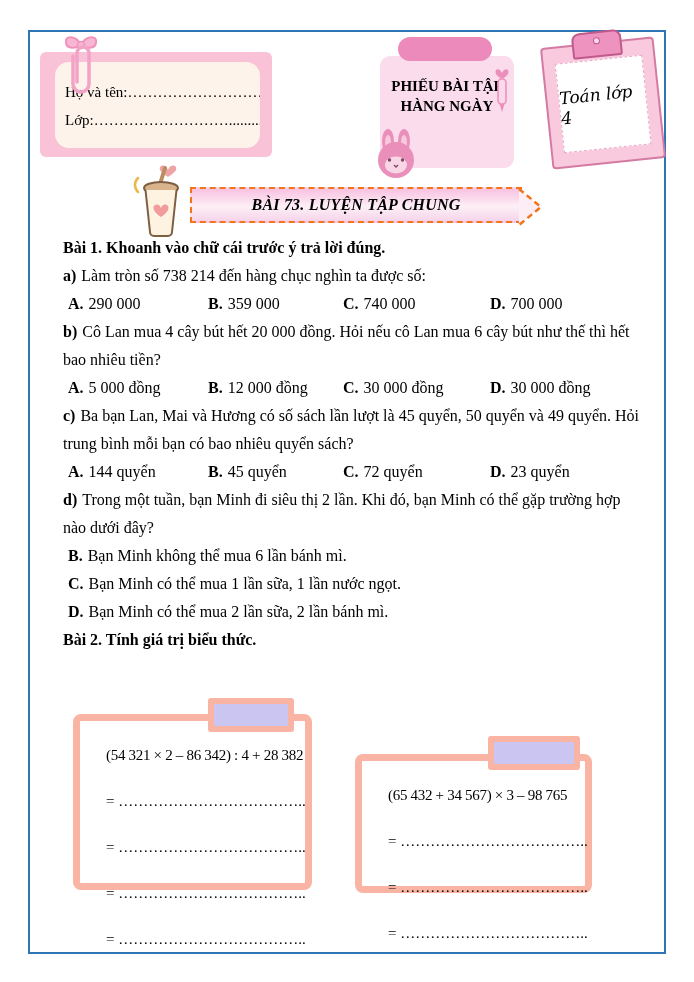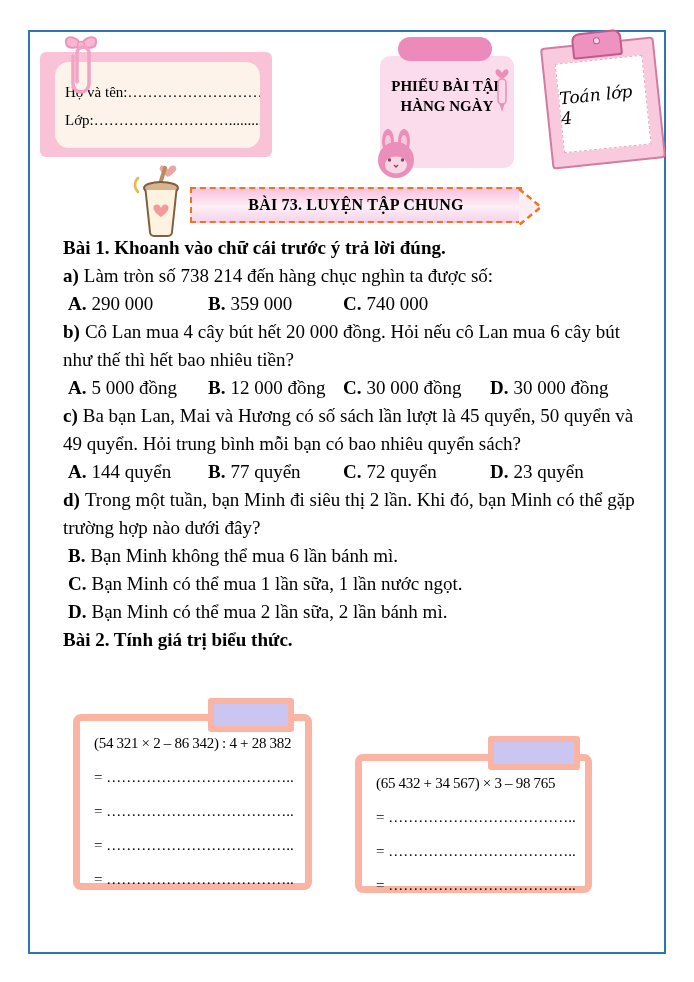--- a/index.html
+++ b/index.html
@@ -39,43 +39,43 @@
               border-radius:8px 8px 3px 3px; }
   .clip-dot { position:absolute; left:50%; top:4px; transform:translateX(-50%);
               width:5px; height:5px; border-radius:50%; background:#fbd9ea; border:1px solid #c05a8c; }
   .clipboard-label { font-family:"DejaVu Serif", serif; font-style:italic; font-size:17px; }
 
   
   .cup { position:absolute; left:130px; top:160px; }
   .banner { position:absolute; left:190px; top:187px; width:332px; height:36px;
             box-sizing:border-box; border:2px dashed #f2751d;
             background:linear-gradient(180deg,#f8c2e1 0%,#fdeff6 55%,#f6d4ea 100%);
-            display:flex; align-items:center; justify-content:center; }
+            display:flex; align-items:center; justify-content:center;font-style:italic; }
   .banner-title { font-weight:bold; font-size:16px; letter-spacing:0.2px; }
   .banner-arrow { position:absolute; right:-27px; top:-3px; }
 
   
   .content { position:absolute; left:63px; top:234px; width:582px;
-             font-size:19px; line-height:28px; }
+             font-size:16px; line-height:28px; }
   .content p { margin:0; }
   .heading { font-weight:bold; }
   .q b, .stmt b, .ol { margin-right:5px; }
   .opts { display:grid; grid-template-columns:140px 135px 147px 1fr; padding-left:5px; }
   .stmt { padding-left:5px; }
 
   
   .expr-box { position:absolute; box-sizing:border-box; background:#fff;
               border:7px solid #f9b4a3; border-radius:8px; }
   .box1 { left:73px; top:714px; width:239px; height:176px; }
   .box2 { left:355px; top:754px; width:237px; height:139px;font-family:Liberation Serif, serif; }
   .expr-tab { position:absolute; box-sizing:border-box; background:#cac6f1;
               border:6px solid #f9b4a3; border-radius:3px; }
   .tab1 { left:128px; top:-23px; width:86px; height:34px; }
   .tab2 { left:126px; top:-25px; width:92px; height:34px; }
-  .expr-box p { margin:4px; white-space:nowrap; }
+  .expr-box p { margin:16px; white-space:nowrap; }
   .expr { padding:10px 0 0 10px; font-size:15px; letter-spacing:-0.3px; }
   .ans  { padding:13px 0 0 10px; font-size:15px; }
 </style>
 </head>
 <body>
 
 <div class="page">
   <div class="border-frame"></div>
 
   <div class="name-card">
@@ -138,34 +138,35 @@
   </div>
 
   <div class="content">
     <p class="heading">Bài 1. Khoanh vào chữ cái trước ý trả lời đúng.</p>
 
     <p class="q"><b>a)</b><span>Làm tròn số 738 214 đến hàng chục nghìn ta được số:</span></p>
     <div class="opts">
       <span class="opt"><b class="ol">A.</b><span>290 000</span></span>
       <span class="opt"><b class="ol">B.</b><span>359 000</span></span>
       <span class="opt"><b class="ol">C.</b><span>740 000</span></span>
+      <span class="opt"><b class="ol">D.</b><span>700 000</span></span>
     </div>
 
     <p class="q"><b>b)</b><span>Cô Lan mua 4 cây bút hết 20 000 đồng. Hỏi nếu cô Lan mua 6 cây bút như thế thì hết bao nhiêu tiền?</span></p>
     <div class="opts">
       <span class="opt"><b class="ol">A.</b><span>5 000 đồng</span></span>
       <span class="opt"><b class="ol">B.</b><span>12 000 đồng</span></span>
       <span class="opt"><b class="ol">C.</b><span>30 000 đồng</span></span>
       <span class="opt"><b class="ol">D.</b><span>30 000 đồng</span></span>
     </div>
 
     <p class="q"><b>c)</b><span>Ba bạn Lan, Mai và Hương có số sách lần lượt là 45 quyển, 50 quyển và 49 quyển. Hỏi trung bình mỗi bạn có bao nhiêu quyển sách?</span></p>
     <div class="opts">
       <span class="opt"><b class="ol">A.</b><span>144 quyển</span></span>
-      <span class="opt"><b class="ol">B.</b><span>77 quyển</span></span>
+      <span class="opt"><b class="ol">B.</b><span>45 quyển</span></span>
       <span class="opt"><b class="ol">C.</b><span>72 quyển</span></span>
       <span class="opt"><b class="ol">D.</b><span>23 quyển</span></span>
     </div>
 
     <p class="q"><b>d)</b><span>Trong một tuần, bạn Minh đi siêu thị 2 lần. Khi đó, bạn Minh có thể gặp trường hợp nào dưới đây?</span></p>
     <p class="stmt"><b>B.</b><span>Bạn Minh không thể mua 6 lần bánh mì.</span></p>
     <p class="stmt"><b>C.</b><span>Bạn Minh có thể mua 1 lần sữa, 1 lần nước ngọt.</span></p>
     <p class="stmt"><b>D.</b><span>Bạn Minh có thể mua 2 lần sữa, 2 lần bánh mì.</span></p>
 
     <p class="heading">Bài 2. Tính giá trị biểu thức.</p>

